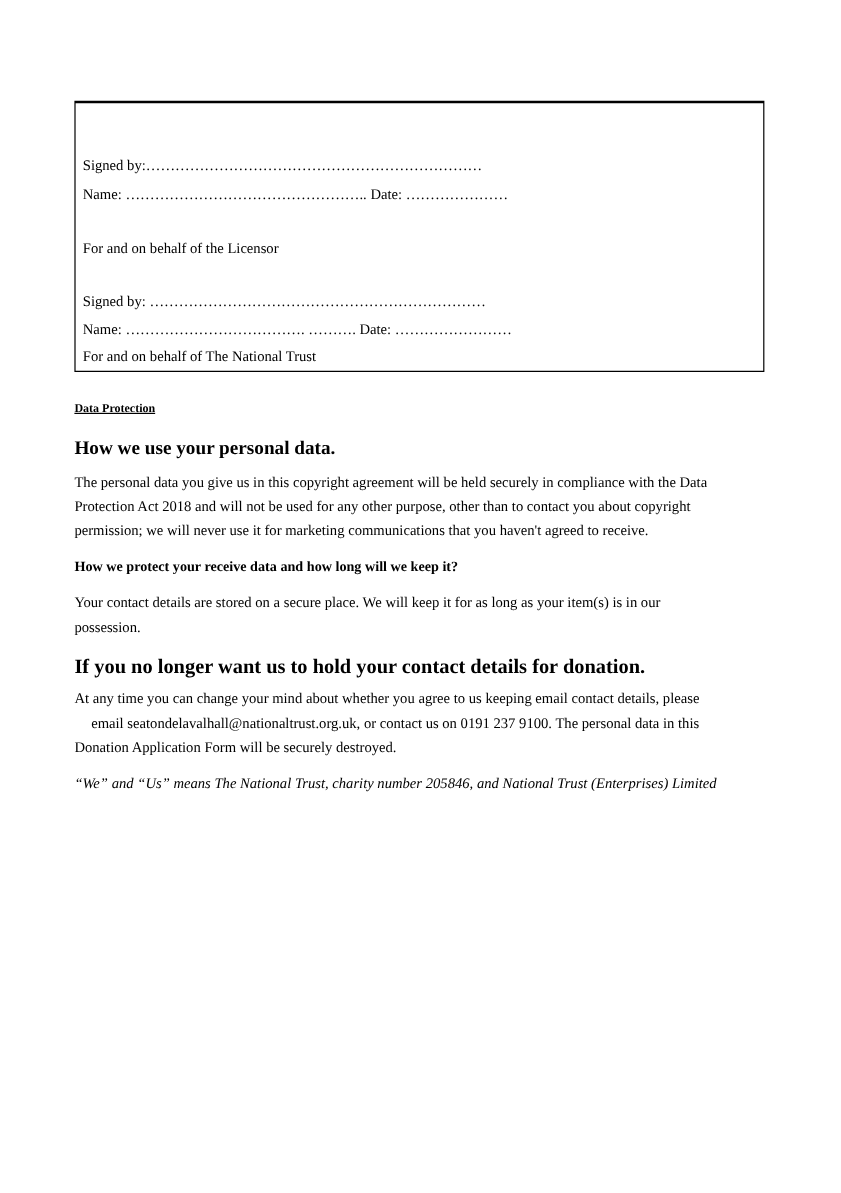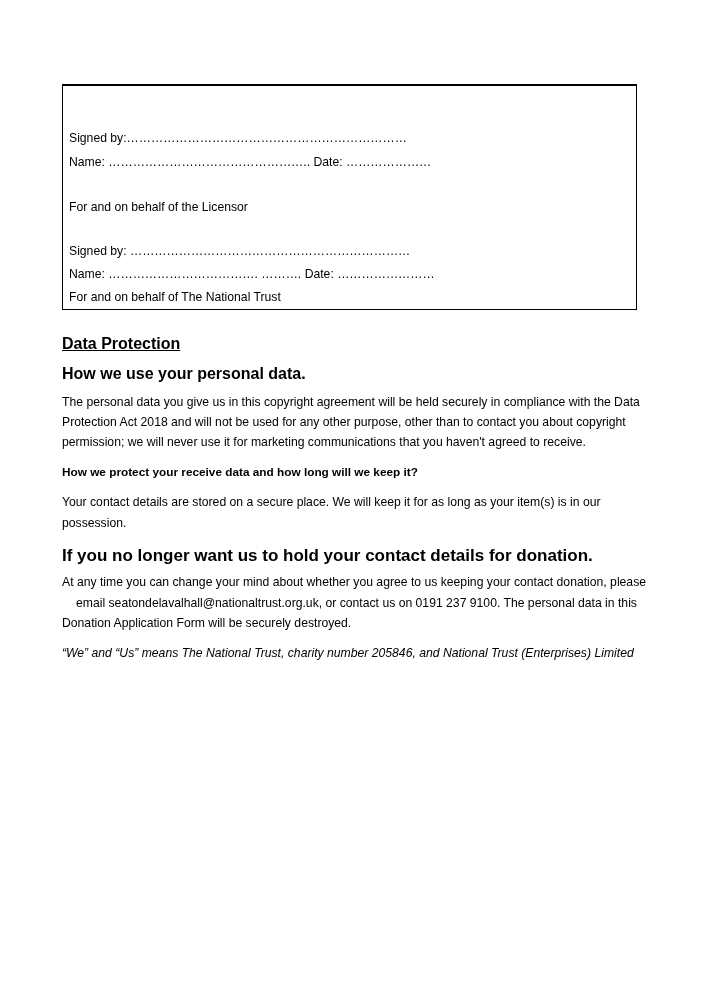--- a/index.html
+++ b/index.html
@@ -5,47 +5,47 @@
   html, body { margin: 0; padding: 0; background: #ffffff; }
   body {
     width: 701px; height: 994px; position: relative; overflow: hidden;
     font-family: "Liberation Sans", sans-serif; color: #000; font-size: 12.2px;
   }
   .sigbox {
     position: absolute; left: 62px; top: 84px; width: 575px; height: 226px;
     border-top: 2px solid #000; border-left: 1px solid #000; border-right: 1px solid #000; border-bottom: 1px solid #000;
     box-sizing: border-box;
   }
-  .line { position: absolute; left: 69px; white-space: nowrap; }
+  .line { position: absolute; left: 69px; white-space: nowrap; font-family: Liberation Serif, serif; }
   .u { text-decoration: underline; font-weight: bold; }
   .b { font-weight: bold; }
   .i { font-style: italic; }
 </style>
 </head>
 <body>
 
 <div class="sigbox"></div>
 
 <div class="line" style="top:131px">Signed by:……………………………………………………………</div>
 <div class="line" style="top:155px">Name: ………………………………………….. Date: …………………</div>
 <div class="line" style="top:200px">For and on behalf of the Licensor</div>
 
 <div class="line" style="top:244px">Signed by: ……………………………………………………………</div>
 <div class="line" style="top:267px">Name: ………………………………. ………. Date: ……………………</div>
 <div class="line" style="top:290px">For and on behalf of The National Trust</div>
 
-<div class="line u" style="left:62px; top:335px; font-size:16px">Data Protection</div>
+<div class="line u" style="left:62px; top:335px; font-size:10px">Data Protection</div>
 
 <div class="line b" style="left:62px; top:365px; font-size:16px">How we use your personal data.</div>
 <div class="line" style="left:62px; top:395px">The personal data you give us in this copyright agreement will be held securely in compliance with the Data</div>
 <div class="line" style="left:62px; top:415px">Protection Act 2018 and will not be used for any other purpose, other than to contact you about copyright</div>
 <div class="line" style="left:62px; top:435px">permission; we will never use it for marketing communications that you haven't agreed to receive.</div>
 
 <div class="line b" style="left:62px; top:465px; font-size:11.8px">How we protect your receive data and how long will we keep it?</div>
 <div class="line" style="left:62px; top:495px">Your contact details are stored on a secure place. We will keep it for as long as your item(s) is in our</div>
 <div class="line" style="left:62px; top:516px">possession.</div>
 
 <div class="line b" style="left:62px; top:546px; font-size:17px">If you no longer want us to hold your contact details for donation.</div>
-<div class="line" style="left:62px; top:575px">At any time you can change your mind about whether you agree to us keeping your contact donation, please</div>
+<div class="line" style="left:62px; top:575px">At any time you can change your mind about whether you agree to us keeping email contact details, please</div>
 <div class="line" style="left:76px; top:596px">email seatondelavalhall@nationaltrust.org.uk, or contact us on 0191 237 9100. The personal data in this</div>
 <div class="line" style="left:62px; top:616px">Donation Application Form will be securely destroyed.</div>
 
 <div class="line i" style="left:62px; top:646px">“We” and “Us” means The National Trust, charity number 205846, and National Trust (Enterprises) Limited</div>
 
 </body></html>

